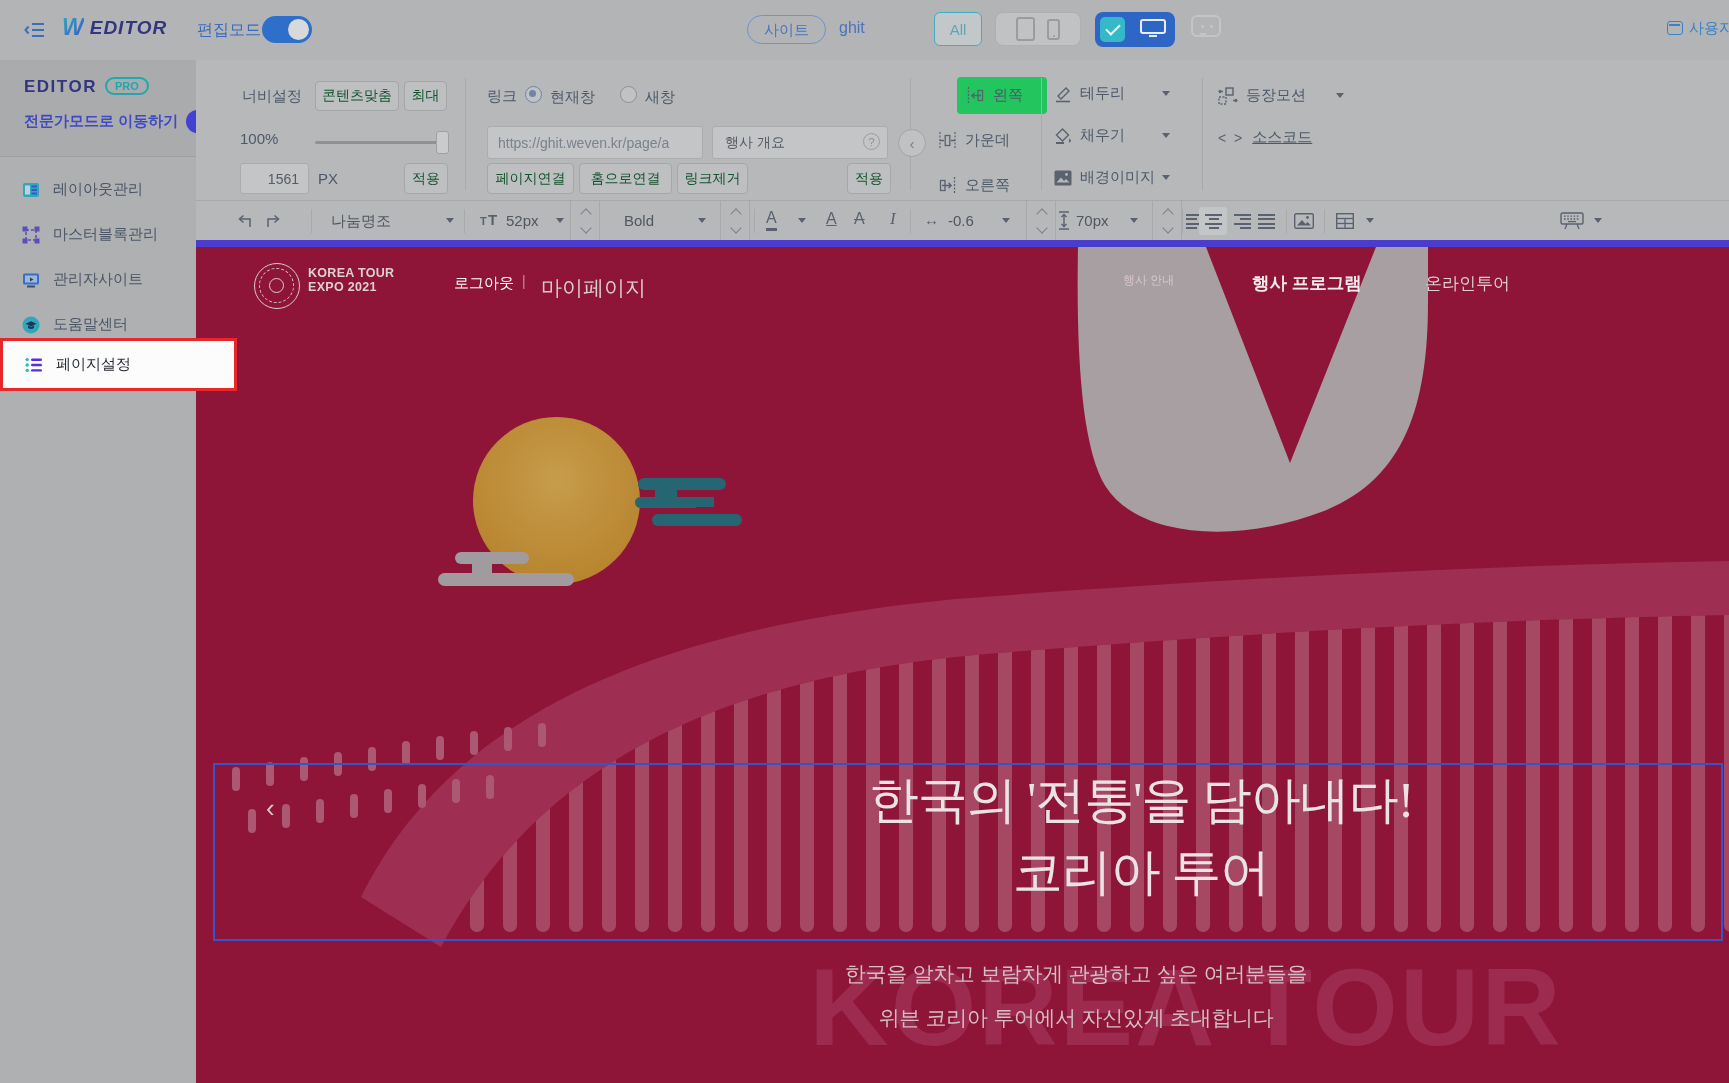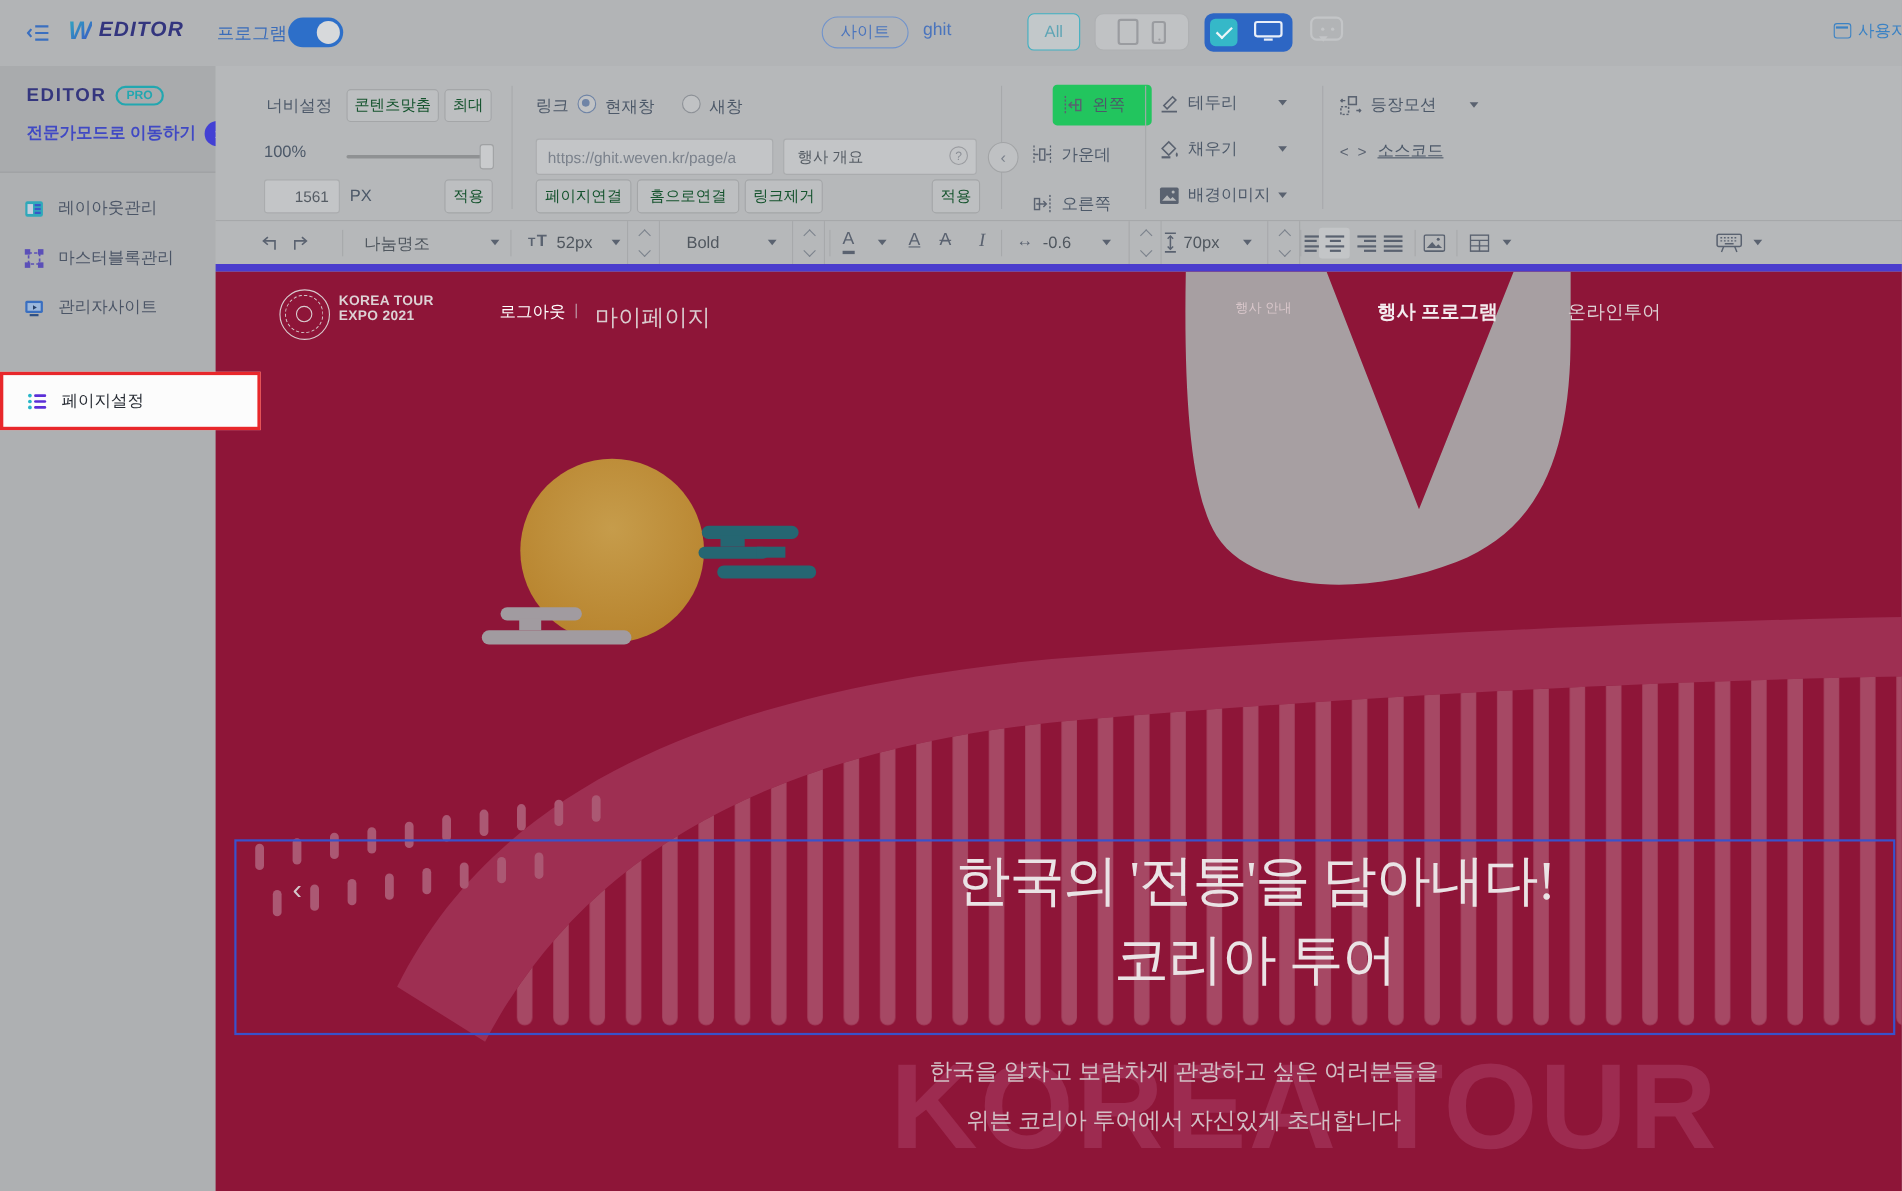--- a/index.html
+++ b/index.html
@@ -89,21 +89,21 @@
 
 <header id="topbar">
   <svg class="abs" style="left:24px;top:22px" width="22" height="16" viewBox="0 0 22 16">
     <path d="M8,2 H20 M8,8 H20 M8,14 H20" stroke="#3a6fc0" stroke-width="2" fill="none"></path>
     <path d="M4.5,4.5 L1.5,8 L4.5,11.5" stroke="#3a6fc0" stroke-width="2" fill="none"></path>
   </svg>
   <div class="abs" style="left:62px;top:14px;display:flex;align-items:center">
     <span class="wglyph">W</span>
     <span class="logotext">EDITOR</span>
   </div>
-  <span class="abs" style="left:197px;top:20px;font-size:16px;color:#3a6cba">프로그램</span>
+  <span class="abs" style="left:197px;top:20px;font-size:16px;color:#3a6cba">편집모드</span>
   <div class="toggle" style="left:262px;top:16px">
     <div class="knob"></div>
   </div>
   <div class="sitepill" style="left:747px;top:15px">사이트</div>
   <span class="abs" style="left:839px;top:19px;font-size:16px;color:#4a74bd">ghit</span>
   <div class="btn" style="left:934px;top:12px;width:48px;height:34px;border:1.5px solid #3fb0c2;border-radius:6px;background:#c2c8ca;color:#5fa5b5;font-size:15px">All</div>
   <div class="abs" style="left:995px;top:12px;width:86px;height:34px;background:#c0c2c4;border:1px solid #aeb0b2;border-radius:8px;display:flex;align-items:center;justify-content:center;gap:12px;box-sizing:border-box">
     <span class="tablet"></span>
     <span class="phone"></span>
   </div>
@@ -152,20 +152,28 @@
     <span>마스터블록관리</span>
   </div>
   <div class="menuitem" style="top:197px">
     <svg width="18" height="18" viewBox="0 0 18 18">
       <rect x="1" y="2.5" width="16" height="11" rx="1.5" fill="#3a6fc0"></rect>
       <rect x="3" y="4.5" width="12" height="7" fill="#9cb8dc"></rect>
       <rect x="5" y="14.5" width="8" height="2" fill="#2c4f86"></rect>
       <path d="M8,6.5 l3.5,2 l-3.5,2 z" fill="#274068"></path>
     </svg>
     <span>관리자사이트</span>
+  </div>
+  <div class="menuitem" style="top:242px">
+    <svg width="18" height="18" viewBox="0 0 18 18">
+      <circle cx="9" cy="9" r="8.5" fill="#2fa9ba"></circle>
+      <path d="M3.5,7.8 L9,5.2 L14.5,7.8 L9,10.4 Z" fill="#23355c"></path>
+      <path d="M6,9.5 v2.4 c1.8,1.4 4.2,1.4 6,0 v-2.4 l-3,1.4 z" fill="#23355c"></path>
+    </svg>
+    <span>도움말센터</span>
   </div>
 </aside>
 
 <div id="highlight-item">
   <svg width="18" height="18" viewBox="0 0 18 18">
     <circle cx="2.2" cy="3.6" r="1.7" fill="#28b6c8"></circle>
     <circle cx="2.2" cy="9" r="1.7" fill="#28b6c8"></circle>
     <circle cx="2.2" cy="14.4" r="1.7" fill="#28b6c8"></circle>
     <rect x="6" y="2.5" width="11" height="2.4" rx="1.2" fill="#5b2fd8"></rect>
     <rect x="6" y="7.8" width="11" height="2.4" rx="1.2" fill="#5b2fd8"></rect>

